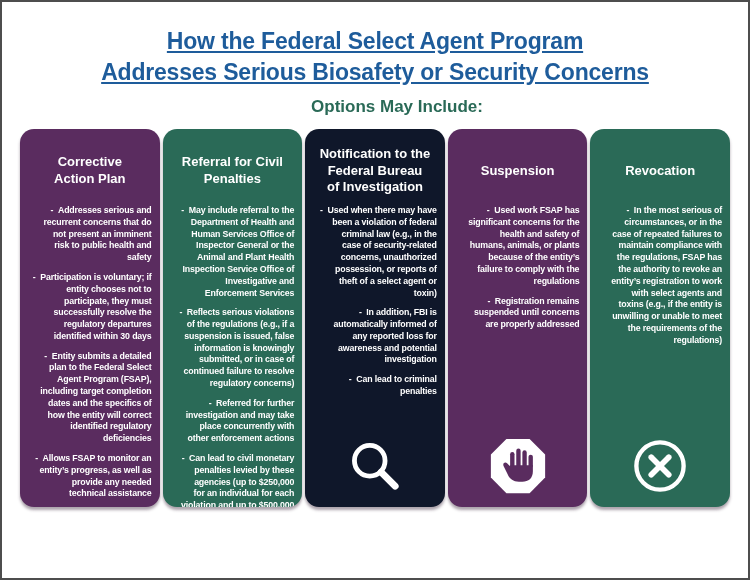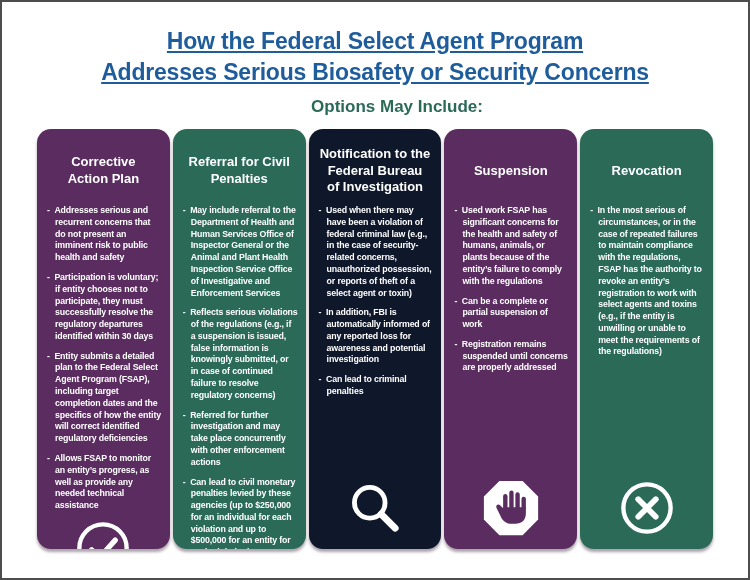--- a/index.html
+++ b/index.html
@@ -11,37 +11,37 @@
   }
   .title{
     text-align:center;color:#1e5c9b;font-weight:bold;
     font-size:23px;line-height:1.35;margin-top:24px;letter-spacing:-0.2px;text-decoration:underline;
   }
   .subtitle{
     text-align:center;color:#2a6a57;font-weight:bold;
     font-size:17px;margin-top:9px;padding-left:44px;
   }
   .columns{
-    display:flex;gap:3px;padding:0 35px;margin-top:12px;height:420px;
+    display:flex;gap:3px;padding:0 18px;margin-top:12px;height:378px;
   }
   .col{
     flex:1;border-radius:14px;color:#ffffff;
     display:flex;flex-direction:column;overflow:hidden;
     box-shadow:0 3px 3px rgba(70,50,70,0.45);
   }
   .col.purple{background:#5a2c5f;}
   .col.green{background:#2a6a57;}
   .col.blue{background:#0f172a;}
   .col-title{
     font-size:13px;line-height:1.28;text-align:center;font-weight:bold;
     white-space:pre-line;min-height:56px;margin:14px 6px 4px;
     display:flex;align-items:center;justify-content:center;
   }
   .bullets{
-    list-style:none;margin:2px 0 0;padding:0 8px 0 10px;
+    list-style:none;margin:2px 0 0;padding:0 8px 0 10px;text-align:right;
   }
   .bullet{
     font-size:8.8px;line-height:1.34;font-weight:bold;letter-spacing:-0.15px;
     margin-bottom:8px;padding-left:8px;text-indent:-8px;
   }
   .bullet::before{content:"-\00a0\00a0";}
   .icon-wrap{
     margin-top:auto;flex-shrink:0;
     display:flex;justify-content:center;padding-bottom:13px;
   }
@@ -113,21 +113,20 @@
           <circle cx="26" cy="26" r="17.5" fill="none" stroke="#ffffff" stroke-width="5.5"></circle>
           <line x1="39" y1="39" x2="55" y2="55" stroke="#ffffff" stroke-width="8" stroke-linecap="round"></line>
         </svg>
       </div>
     </section>
 
     <section class="col purple">
       <h2 class="col-title">Suspension</h2>
       <ul class="bullets">
         <li class="bullet">Used work FSAP has significant concerns for the health and safety of humans, animals, or plants because of the entity’s failure to comply with the regulations</li>
-        <li class="bullet">Can be a complete or partial suspension of work</li>
         <li class="bullet">Registration remains suspended until concerns are properly addressed</li>
       </ul>
       <div class="icon-wrap">
         <svg viewBox="0 0 64 64">
           <polygon points="18.75,1 45.25,1 63,18.75 63,45.25 45.25,63 18.75,63 1,45.25 1,18.75" fill="#ffffff"></polygon>
           <g fill="#5a2c5f">
             <rect x="23" y="16" width="5" height="18" rx="2.5"></rect>
             <rect x="30" y="12" width="5" height="22" rx="2.5"></rect>
             <rect x="37" y="14" width="5" height="20" rx="2.5"></rect>
             <rect x="44" y="19" width="5" height="15" rx="2.5"></rect>

